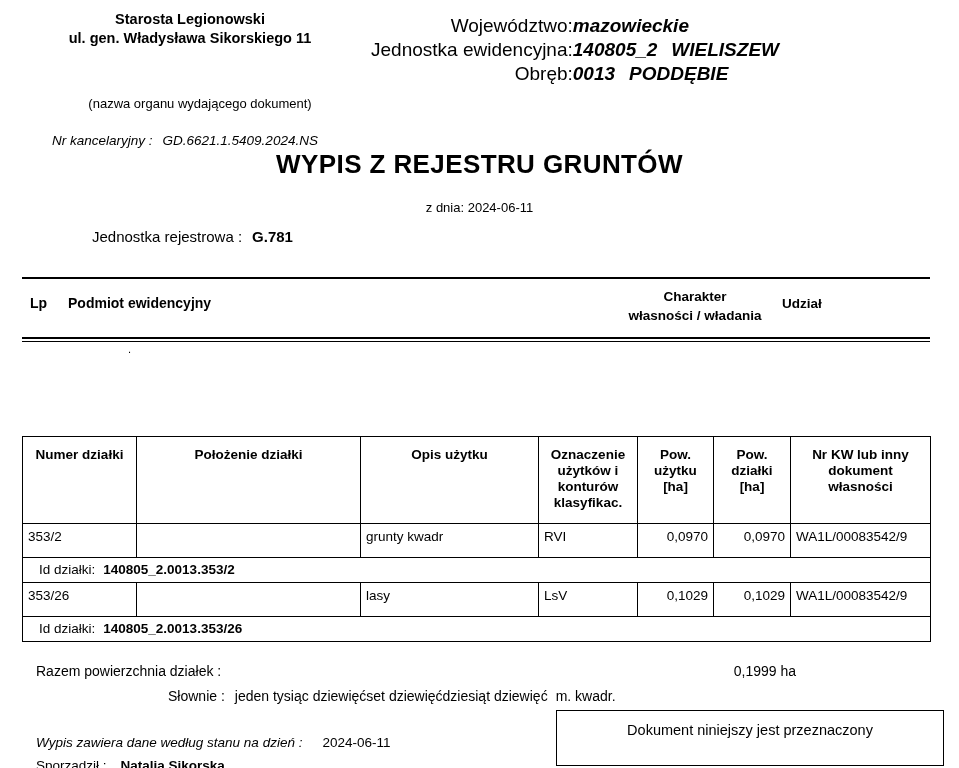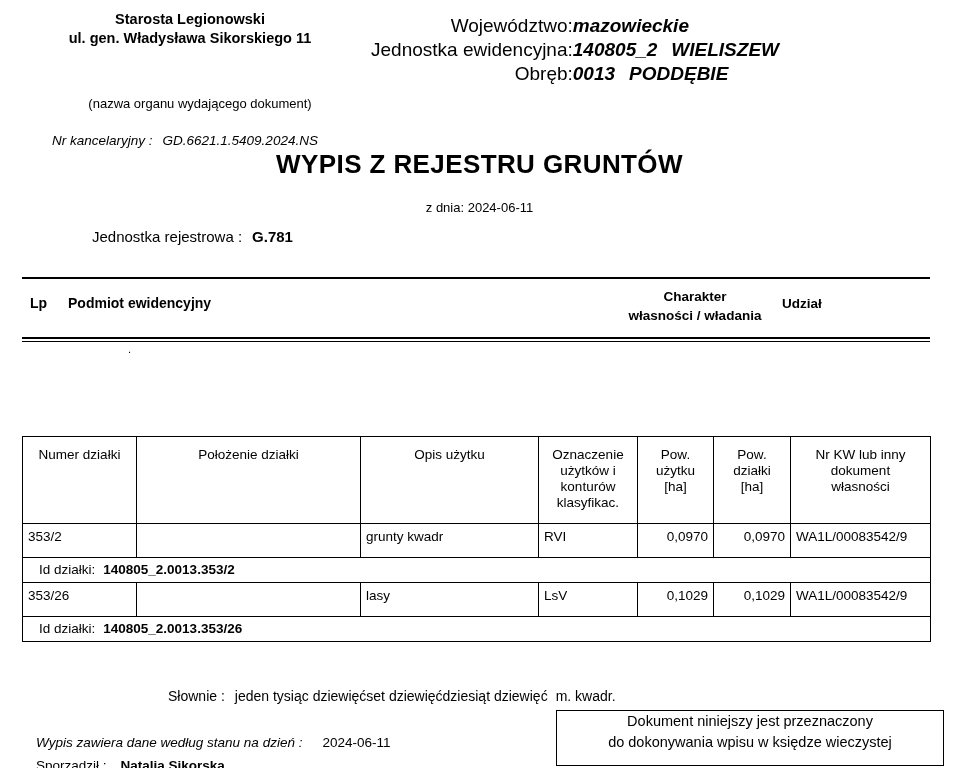--- a/index.html
+++ b/index.html
@@ -169,21 +169,21 @@
     border-collapse: collapse;
     table-layout: fixed;
   }
   .parcel-table td, .parcel-table th {
     border: 1px solid #000;
     padding: 0;
     vertical-align: top;
   }
   .parcel-table th {
     font-size: 13.5px;
-    font-weight: normal;
+    font-weight: bold;
     text-align: center;
     vertical-align: top;
     padding: 10px 4px 0 4px;
     line-height: 16px;
     height: 76px;
   }
   .parcel-table td.cell {
     font-size: 13.5px;
     padding: 5px 5px 6px 5px;
     height: 22px;
@@ -241,20 +241,21 @@
     position: absolute;
     left: 556px;
     top: 710px;
     width: 388px;
     height: 56px;
     border: 1px solid #000;
     box-sizing: border-box;
     text-align: center;
     font-size: 14.5px;
     line-height: 21px;
+    padding-top: 9px;
   }
 </style>
 </head>
 <body>
 
 <div class="page">
 
   <div class="org-block">
     <div>Starosta Legionowski</div>
     <div>ul. gen. Władysława Sikorskiego 11</div>
@@ -366,29 +367,32 @@
         <td class="cell left">WA1L/00083542/9</td>
       </tr>
       <tr>
         <td class="id-cell" colspan="7">
           <span class="id-label">Id działki:</span><span class="id-val">140805_2.0013.353/26</span>
         </td>
       </tr>
     </tbody>
   </table>
 
+  <div class="total-row">
+    <span class="label">Razem powierzchnia działek :</span>
+    <span class="value">0,1999 ha</span>
+  </div>
   <div class="slownie">
     <span class="label">Słownie :</span><span>jeden tysiąc dziewięćset dziewięćdziesiąt dziewięć</span><span class="unit">m. kwadr.</span>
   </div>
 
   <div class="footer-state">
     <span>Wypis zawiera dane według stanu na dzień :</span><span class="val">2024-06-11</span>
   </div>
   <div class="footer-author">
     <span>Sporządził :</span><span class="val">Natalia Sikorska</span>
   </div>
 
   <div class="notice-box">
     <div>Dokument niniejszy jest przeznaczony</div>
-    <div>do dokonywania wpisu w księdze wieczystej</div>
   </div>
 
 </div>
 
 </body></html>

